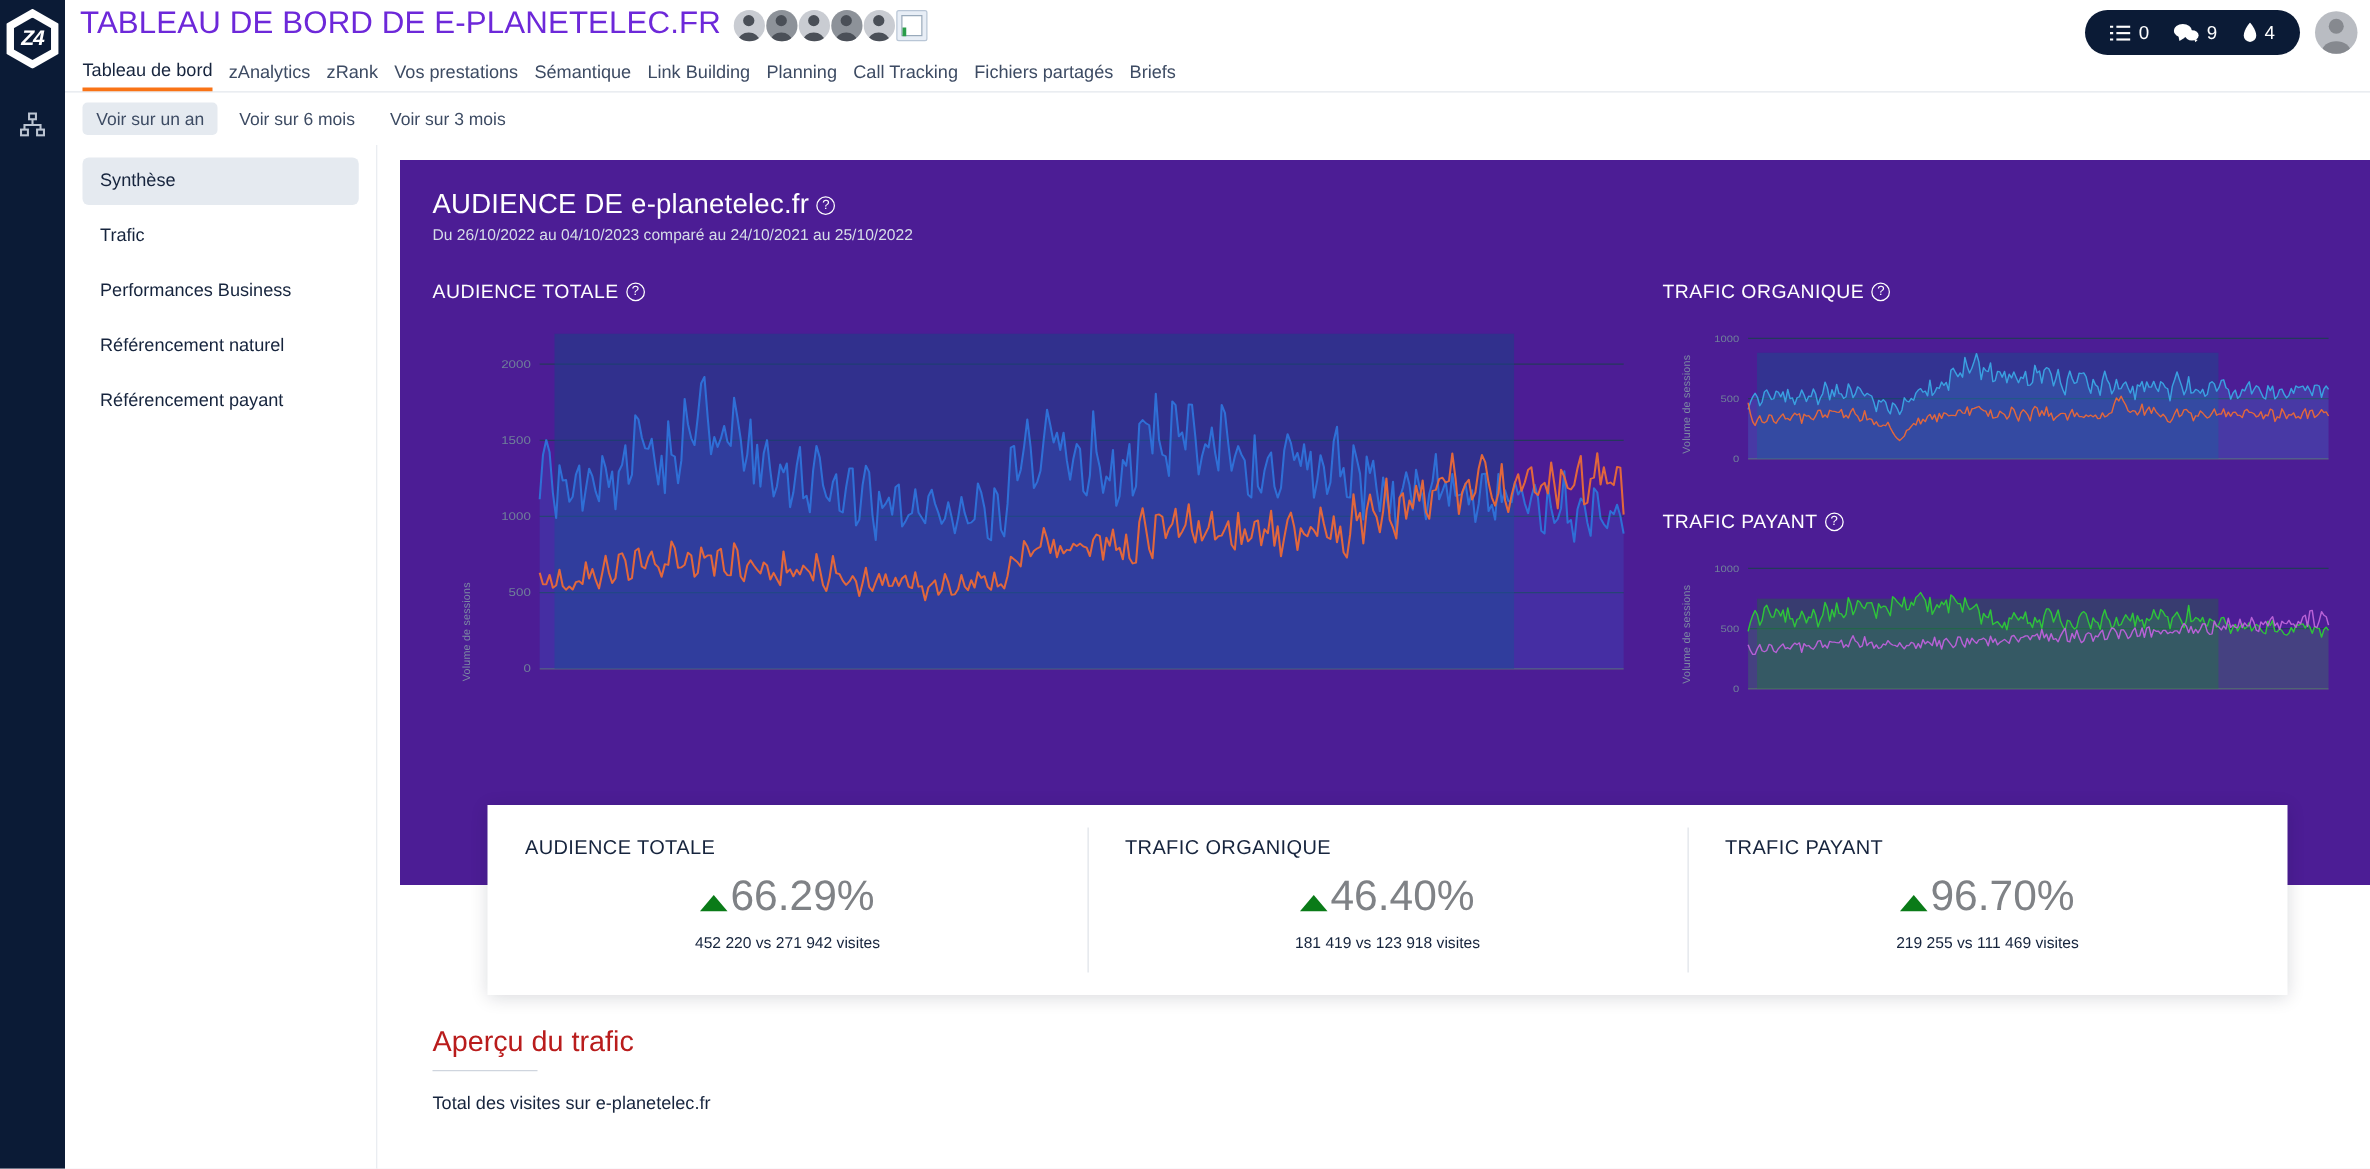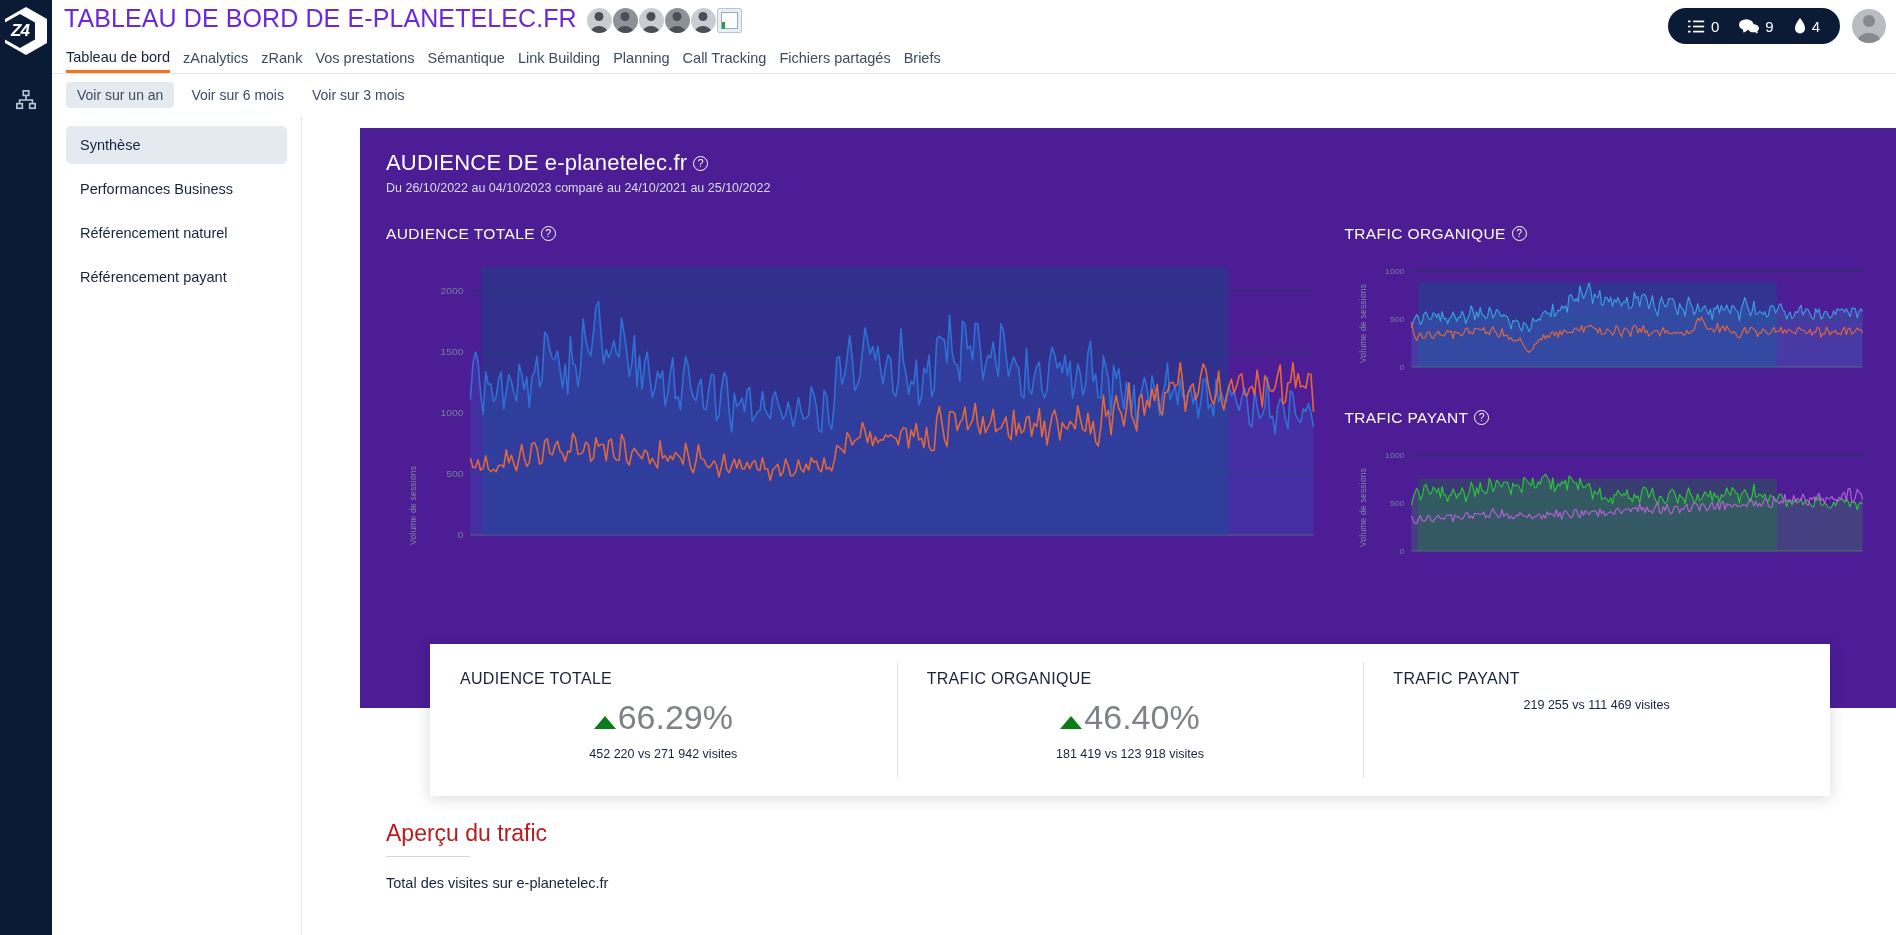--- a/index.html
+++ b/index.html
@@ -15,21 +15,21 @@
   #rail {
     width: 52px; flex: 0 0 52px;
     background: #0b1b36;
     display: flex; flex-direction: column; align-items: center;
     padding-top: 5px; gap: 28px;
   }
   #rail .logo-badge {
     width: 42px; height: 48px;
     background: #ffffff;
     clip-path: polygon(50% 0%, 100% 25%, 100% 75%, 50% 100%, 0% 75%, 0% 25%);
-    display: flex; align-items: center; justify-content: flex-start;
+    display: flex; align-items: center; justify-content: center;
     margin-top: 2px;
   }
   #rail .logo-inner {
     width: 30px; height: 34px;
     background: #0b1b36;
     clip-path: polygon(50% 0%, 100% 25%, 100% 75%, 50% 100%, 0% 75%, 0% 25%);
     color: #fff; font-size: 17px; font-weight: bold; font-style: italic;
     display: flex; align-items: center; justify-content: center;
     letter-spacing: -1px;
   }
@@ -113,21 +113,21 @@
     padding: 8px 0 8px 14px;
     flex: 0 0 auto;
   }
   #periods .pbtn {
     font-size: 14px; color: #3d4b63; padding: 5px 11px;
     border-radius: 4px; cursor: pointer; white-space: nowrap;
   }
   #periods .pbtn.active { background: #e5eaf0; }
 
   
-  #body-row { flex: 1 1 auto; display: flex; min-height: 0; gap: 40px; }
+  #body-row { flex: 1 1 auto; display: flex; min-height: 0; }
   #sidebar {
     width: 250px; flex: 0 0 250px;
     border-right: 1px solid #e3e7ed;
     padding: 10px 14px 0 14px;
     background: #fff;
   }
   .side-item {
     font-size: 14.5px; color: #16243d;
     padding: 11px 14px; border-radius: 5px; margin-bottom: 6px;
     cursor: pointer; white-space: nowrap;
@@ -275,20 +275,21 @@
   <div id="periods">
     <span class="pbtn active">Voir sur un an</span>
     <span class="pbtn">Voir sur 6 mois</span>
     <span class="pbtn">Voir sur 3 mois</span>
   </div>
 
   <div id="body-row">
 
     <div id="sidebar">
       <div class="side-item active">Synthèse</div>
+      <div class="side-item">Trafic</div>
       <div class="side-item">Performances Business</div>
       <div class="side-item">Référencement naturel</div>
       <div class="side-item">Référencement payant</div>
     </div>
 
     <div id="content">
 
       <div id="dark-panel">
         <div class="panel-title">
           <span>AUDIENCE DE e-planetelec.fr</span><span class="qmark">?</span>
@@ -379,20 +380,24 @@
           <div class="stat">
             <div class="stat-label">TRAFIC ORGANIQUE</div>
             <div class="stat-value">
               <span class="tri"></span>
               <span>46.40%</span>
             </div>
             <div class="stat-sub">181 419 vs 123 918 visites</div>
           </div>
           <div class="stat">
             <div class="stat-label">TRAFIC PAYANT</div>
+            <div class="stat-value">
+              <span class="tri"></span>
+              <span>96.70%</span>
+            </div>
             <div class="stat-sub">219 255 vs 111 469 visites</div>
           </div>
         </div>
       </div>
 
       <div id="lower">
         <h2>Aperçu du trafic</h2>
         <div class="rule"></div>
         <div class="line">Total des visites sur e-planetelec.fr</div>
       </div>

